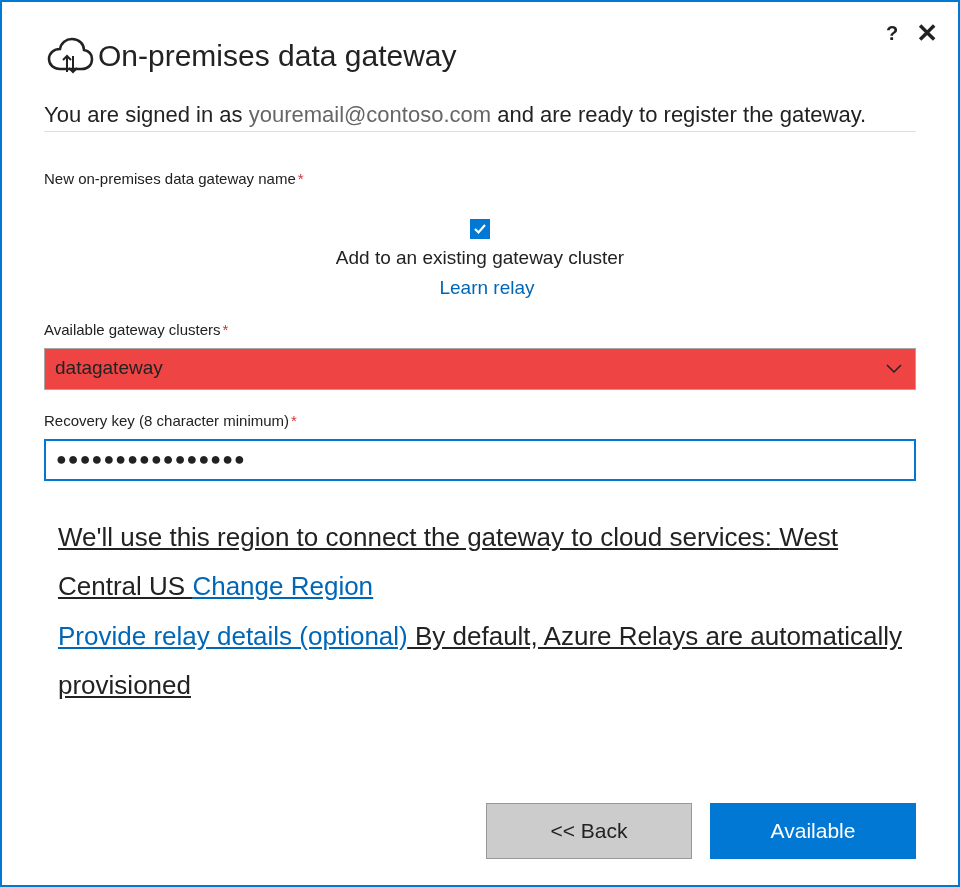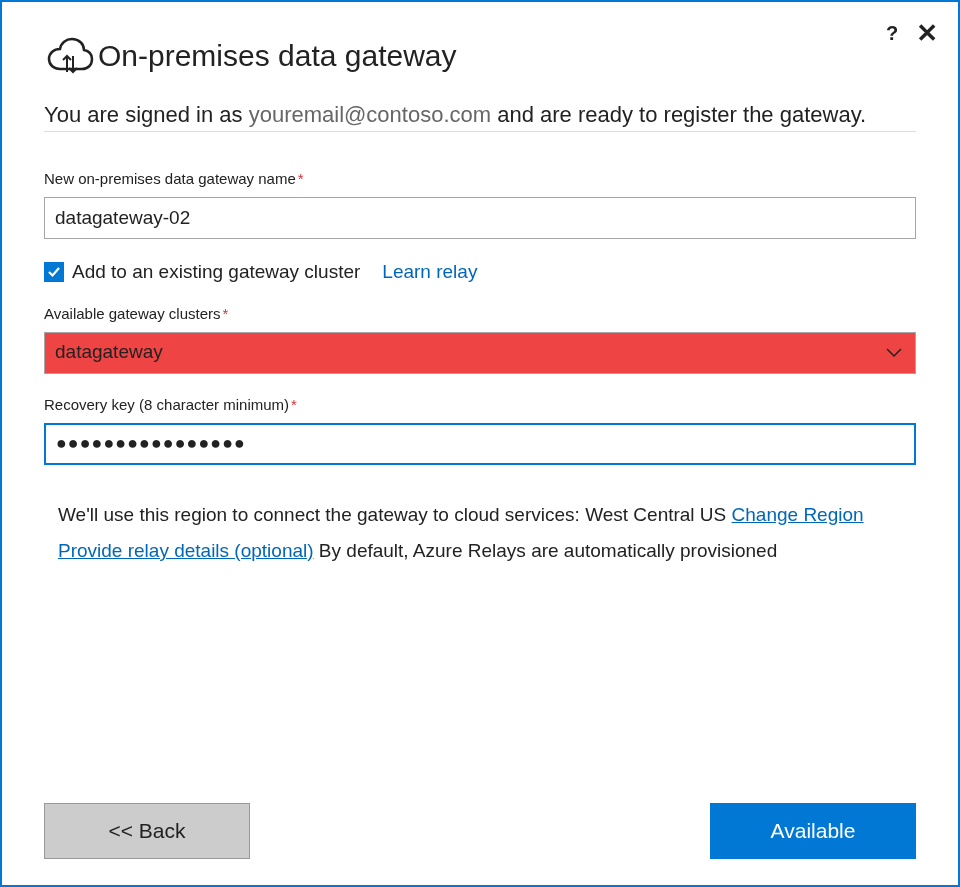--- a/index.html
+++ b/index.html
@@ -91,20 +91,21 @@
       height: 42px;
     }
     .text-input.focused {
       border: 2px solid #0078d4;
     }
     .checkbox-row {
       display: flex;
       align-items: center;
       gap: 8px;
       margin-bottom: 22px;
+      flex-direction: column;
     }
     .checkbox {
       width: 20px;
       height: 20px;
       background: #0078d4;
       display: flex;
       align-items: center;
       justify-content: center;
       cursor: pointer;
     }
@@ -143,31 +144,32 @@
       cursor: pointer;
     }
     .select-chevron {
       position: absolute;
       right: 14px;
       top: 50%;
       transform: translateY(-50%);
       pointer-events: none;
     }
     .info-text {
-      font-size: 19px;
+      font-size: 26px;
       color: #222;
       line-height: 1.9;
       padding-left: 14px;
       padding-top: 10px;
+      text-decoration: underline;
     }
     .button-row {
       margin-top: auto;
       display: flex;
-      justify-content: space-between;
-      gap: 6px;
+      justify-content: flex-end;
+      gap: 18px;
     }
     .btn {
       width: 206px;
       height: 56px;
       font-size: 21px;
       border: none;
       cursor: pointer;
       display: flex;
       align-items: center;
       justify-content: center;
@@ -211,21 +213,20 @@
   </div>
 
   <p class="intro-text">
     <span>You are signed in as </span><span class="email">youremail@contoso.com</span><span> and are ready to register the gateway.</span>
   </p>
 
   <div class="form-group">
     <label class="form-label">
       <span>New on-premises data gateway name</span><span class="required">*</span>
     </label>
-    <input type="text" class="text-input" value="datagateway-02" style="">
   </div>
 
   <div class="checkbox-row">
     <span class="checkbox">
       <svg viewBox="0 0 14 14">
           <path d="M 2 7 L 5.5 10.5 L 12 3" stroke="white" stroke-width="2.2" fill="none"></path>
         </svg>
     </span>
     <span class="checkbox-label">Add to an existing gateway cluster</span>
     <a class="link">Learn relay</a>

